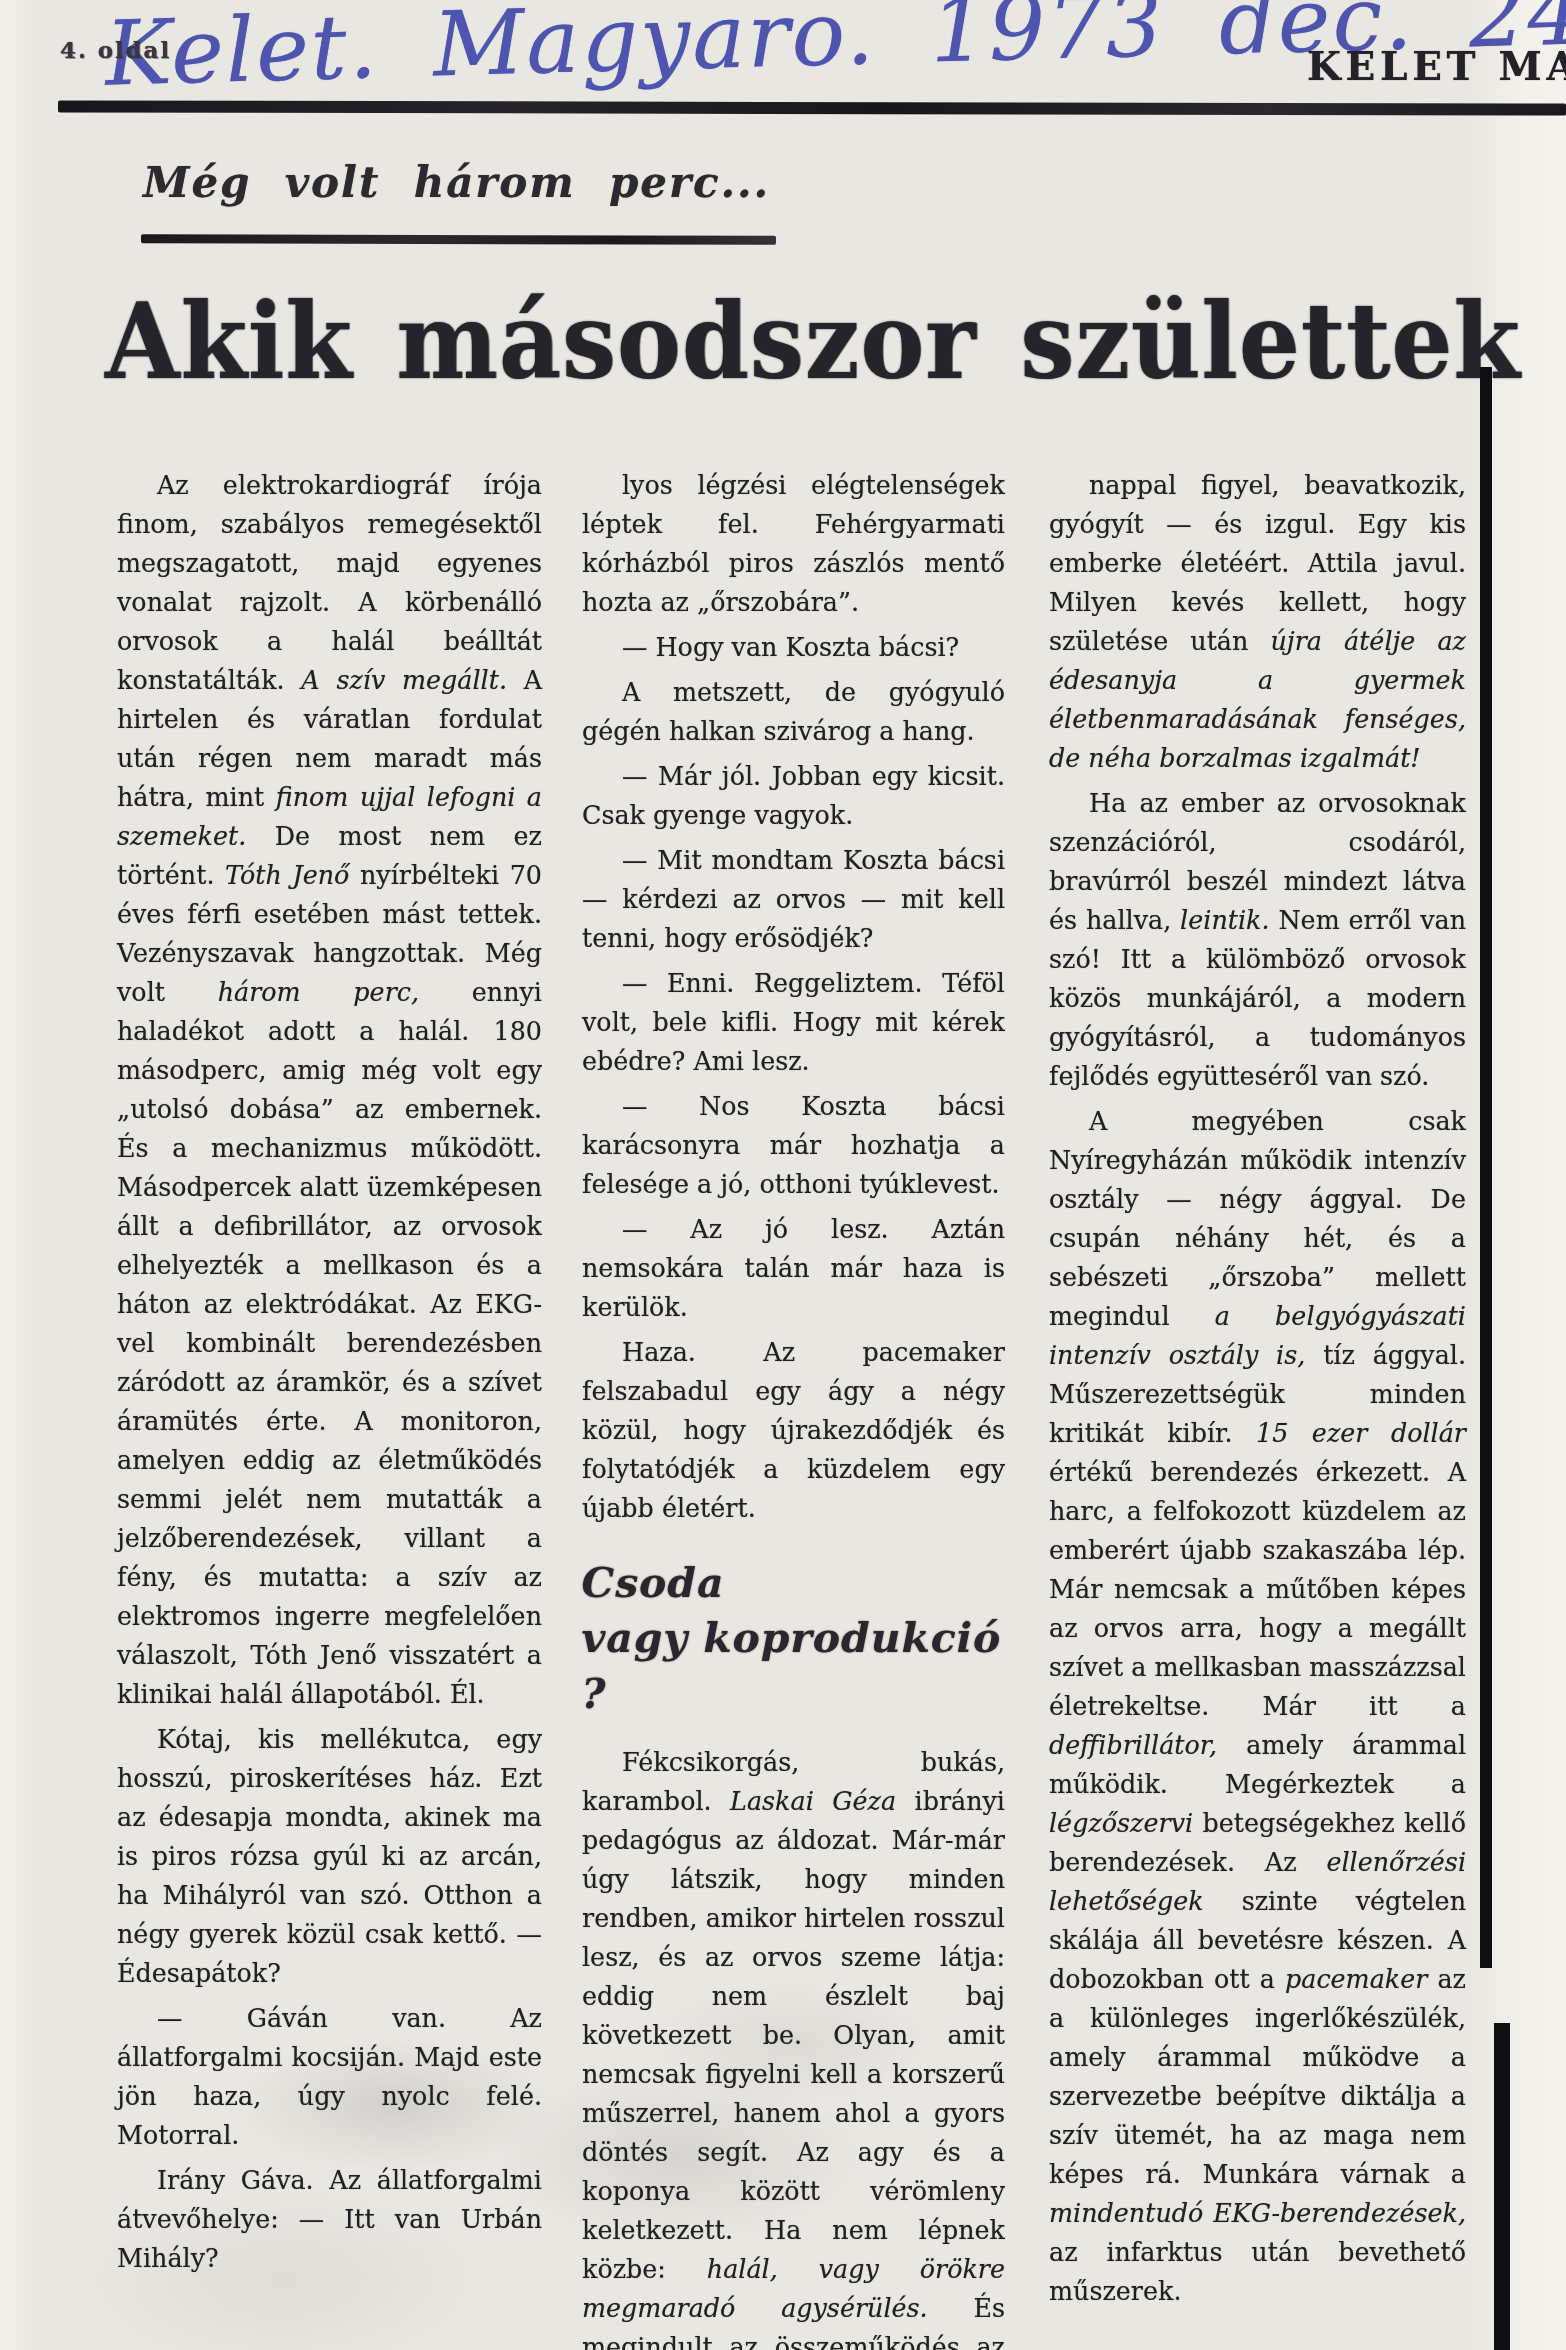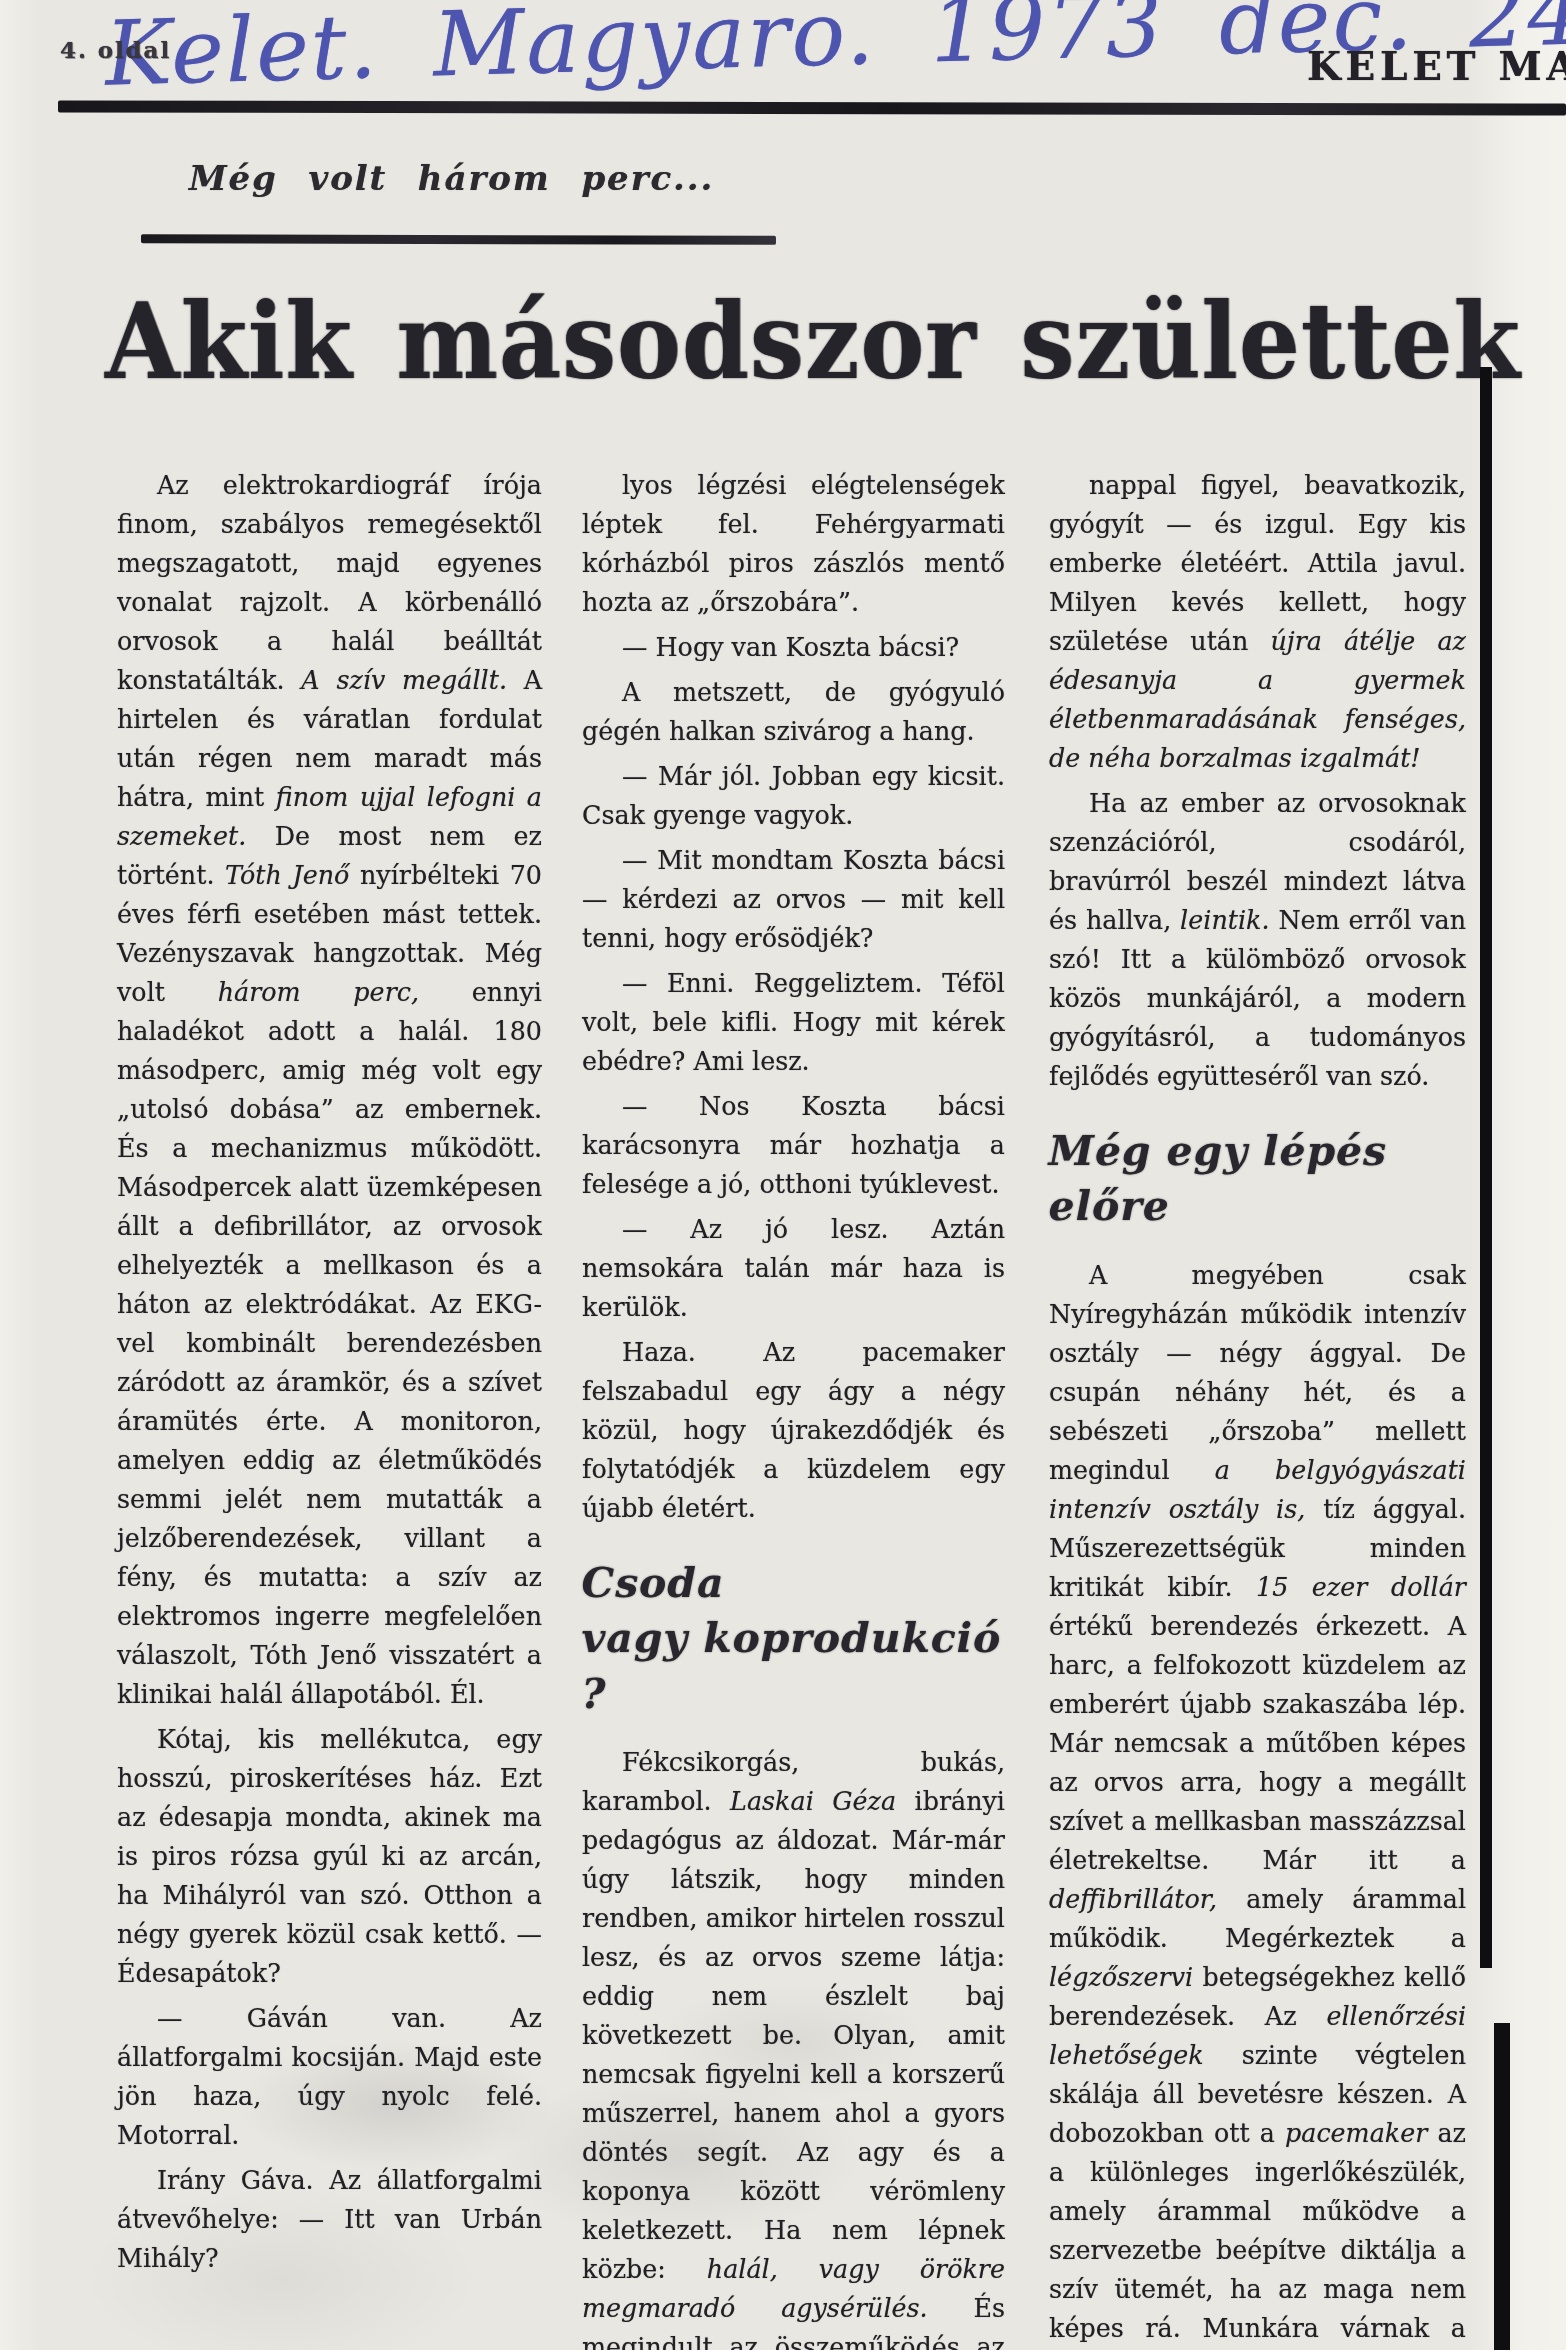--- a/index.html
+++ b/index.html
@@ -50,26 +50,25 @@
     white-space:nowrap;
   }
   .top-rule{
     position:absolute;left:58px;top:102px;width:1508px;height:12.2px;
     background:linear-gradient(90deg,#17161a 0%,#26242a 30%,#17161a 55%,#2a282e 80%,#1a191d 100%);
     border-radius:1.9px;
     transform:rotate(0.12deg);
   }
   .kicker{
     position:absolute;left:143px;top:158px;
-    font-size:34px;font-weight:bold;font-style:italic;
+    font-size:42px;font-weight:bold;font-style:italic;
     letter-spacing:1.9px;word-spacing:17px;
     color:var(--ink-soft);
     text-shadow:0 0 0.9px rgba(40,38,44,.7);
     white-space:nowrap;
-    margin-left:46px;
   }
   .kicker-rule{
     position:absolute;left:141px;top:235px;width:635px;height:9.4px;
     background:linear-gradient(90deg,#1a191d,#2b292f 45%,#1a191d 75%,#34323a);
     border-radius:1.9px;transform:rotate(0.15deg);
   }
   .headline{
     position:absolute;left:105px;top:279px;width:1362px;margin:0;
     text-align:center;
     font-size:96px;font-weight:bold;
@@ -138,21 +137,20 @@
       <p>— Enni. Reggeliztem. Téföl volt, bele kifli. Hogy mit kérek ebédre? Ami lesz.</p>
       <p>— Nos Koszta bácsi karácsonyra már hozhatja a felesége a jó, otthoni tyúklevest.</p>
       <p>— Az jó lesz. Aztán nemsokára talán már haza is kerülök.</p>
       <p>Haza. Az pacemaker felszabadul egy ágy a négy közül, hogy újrakezdődjék és folytatódjék a küzdelem egy újabb életért.</p>
       <h2>Csoda<br>vagy koprodukció ?</h2>
       <p>Fékcsikorgás, bukás, karambol. <i>Laskai Géza</i> ibrányi pedagógus az áldozat. Már-már úgy látszik, hogy minden rendben, amikor hirtelen rosszul lesz, és az orvos szeme látja: eddig nem észlelt baj következett be. Olyan, amit nemcsak figyelni kell a korszerű műszerrel, hanem ahol a gyors döntés segít. Az agy és a koponya között vérömleny keletkezett. Ha nem lépnek közbe: <i>halál, vagy örökre megmaradó agysérülés.</i> És megindult az összeműködés az intenzív orvosa, a sebész, az agysebész között. Műtét — hangzik a verdikt. És sikerül. Aztán újabb felfedezés: vérömlény, de a másik oldalon. Újra  És az együttes, a team újra dolgozik. S legyen profán a fordulat? Ma már Laskai is dolgozik, aki a napköziben ugyancsak megerőlteti erejét és fejét, hogy fegyelmezze a nebulókat.</p>
     </div>
   <div class="col col-3">
       <p>nappal figyel, beavatkozik, gyógyít — és izgul. Egy kis emberke életéért. Attila javul. Milyen kevés kellett, hogy születése után <i>újra átélje az édesanyja a gyermek életbenmaradásának fenséges, de néha borzalmas izgalmát!</i></p>
       <p>Ha az ember az orvosoknak szenzációról, csodáról, bravúrról beszél mindezt látva és hallva, <i>leintik.</i> Nem erről van szó! Itt a külömböző orvosok közös munkájáról, a modern gyógyításról, a tudományos fejlődés együtteséről van szó.</p>
-      <h2>Még egy lépés<br>előre</h2>
       <p>A megyében csak Nyíregyházán működik intenzív osztály — négy ággyal. De csupán néhány hét, és a sebészeti „őrszoba” mellett megindul <i>a belgyógyászati intenzív osztály is,</i> tíz ággyal. Műszerezettségük minden kritikát kibír. <i>15 ezer dollár</i> értékű berendezés érkezett. A harc, a felfokozott küzdelem az emberért újabb szakaszába lép. Már nemcsak a műtőben képes az orvos arra, hogy a megállt szívet a mellkasban masszázzsal életrekeltse. Már itt a <i>deffibrillátor,</i> amely árammal működik. Megérkeztek a <i>légzőszervi</i> betegségekhez kellő berendezések. Az <i>ellenőrzési lehetőségek</i> szinte végtelen skálája áll bevetésre készen. A dobozokban ott a <i>pacemaker</i> az a különleges ingerlőkészülék, amely árammal működve a szervezetbe beépítve diktálja a szív ütemét, ha az maga nem képes rá. Munkára várnak a <i>mindentudó EKG-berendezések,</i> az infarktus után bevethető műszerek.</p>
     </div>
 
   <div class="vbar vbar-1"></div>
   <div class="vbar vbar-2"></div>
 
 </div>
 
 
 </body></html>

